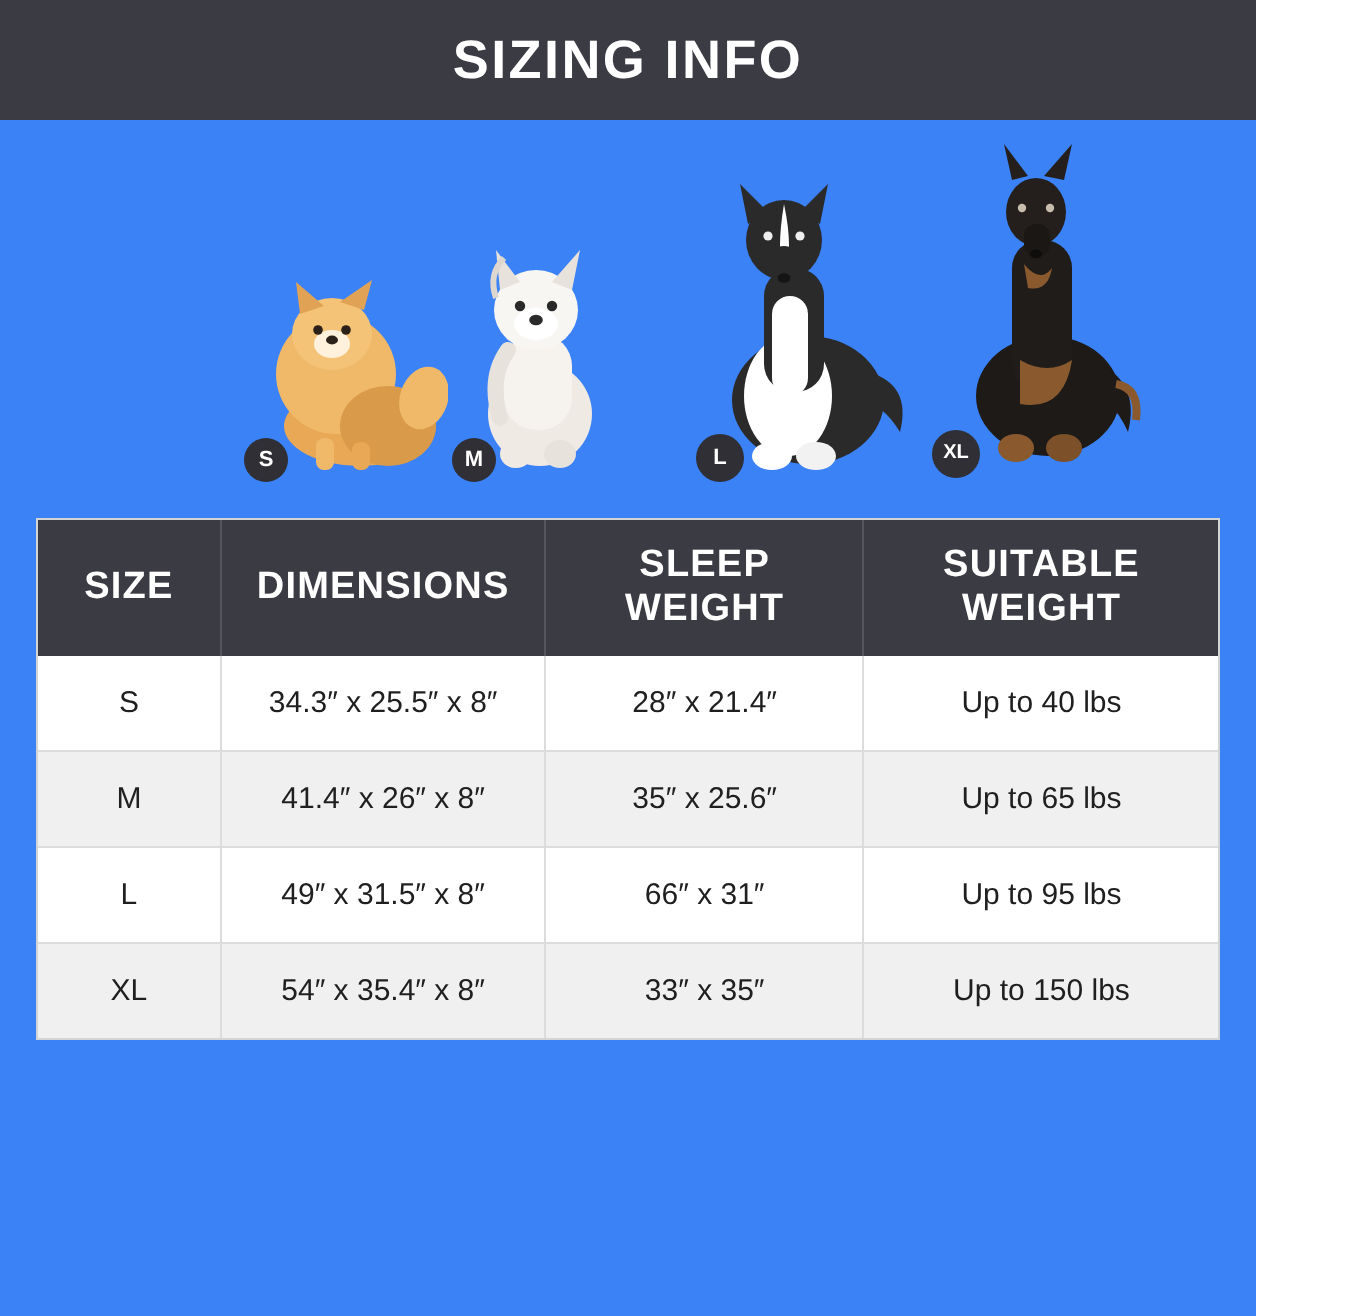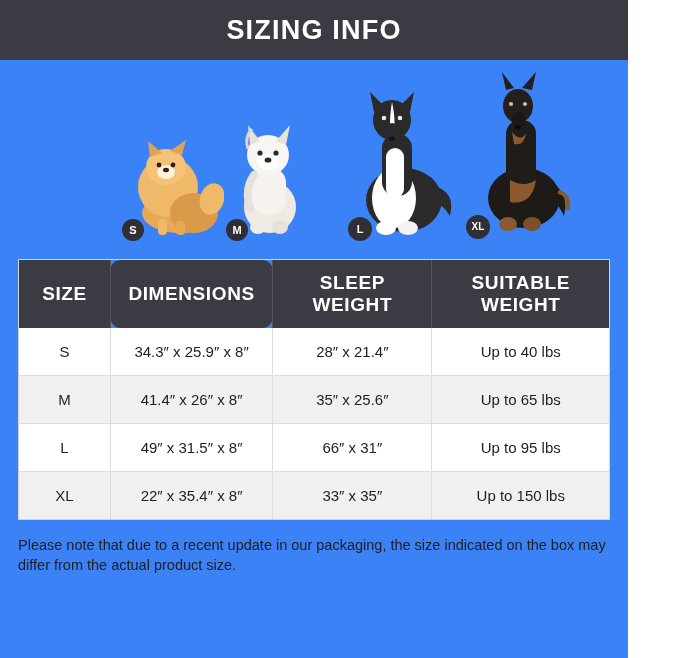--- a/index.html
+++ b/index.html
@@ -95,21 +95,21 @@
     border-right: 1px solid #dcdcdc;
     border-bottom: 1px solid #dcdcdc;
     color: #1f1f1f;
     font-size: 15px;
   }
   tbody td:last-child { border-right: none; }
   tbody tr:last-child td { border-bottom: none; }
   tbody tr:nth-child(odd)  td { background: #ffffff; }
   tbody tr:nth-child(even) td { background: #f0f0f0; }
   .col-size { width: 15.5%; }
-  .col-dim  { width: 27.5%; border-radius: 11px; }
+  .col-dim  { width: 27.5%; }
   .col-sleep{ width: 27%; }
   .col-weight{ width: 30%; }
 
   
   .footnote {
     margin: 16px 18px 0 18px;
     font-size: 14.5px;
     line-height: 1.35;
     color: #1f1f1f;
   }
@@ -214,43 +214,42 @@
         <tr>
           <th class="col-size">SIZE</th>
           <th class="col-dim">DIMENSIONS</th>
           <th class="col-sleep">SLEEP WEIGHT</th>
           <th class="col-weight">SUITABLE WEIGHT</th>
         </tr>
       </thead>
       <tbody>
         <tr>
           <td>S</td>
-          <td>34.3″ x 25.9″ x 8″</td>
+          <td>34.3″ x 25.5″ x 8″</td>
           <td>28″ x 21.4″</td>
           <td>Up to 40 lbs</td>
         </tr>
         <tr>
           <td>M</td>
           <td>41.4″ x 26″ x 8″</td>
           <td>35″ x 25.6″</td>
           <td>Up to 65 lbs</td>
         </tr>
         <tr>
           <td>L</td>
           <td>49″ x 31.5″ x 8″</td>
           <td>66″ x 31″</td>
           <td>Up to 95 lbs</td>
         </tr>
         <tr>
           <td>XL</td>
-          <td>22″ x 35.4″ x 8″</td>
+          <td>54″ x 35.4″ x 8″</td>
           <td>33″ x 35″</td>
           <td>Up to 150 lbs</td>
         </tr>
       </tbody>
     </table>
   </div>
 
   <div class="footnote">
-    <p>Please note that due to a recent update in our packaging, the size indicated on the box may differ from the actual product size.</p>
   </div>
 
 </div>
 
 </body></html>

